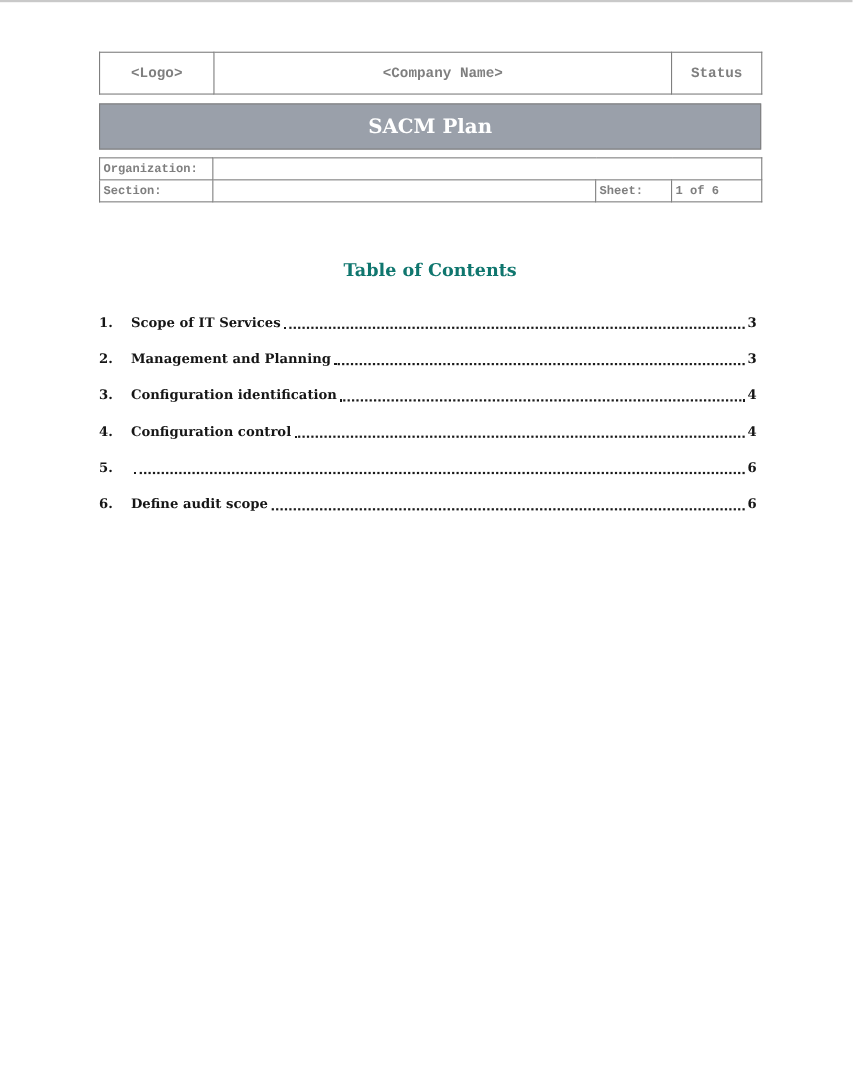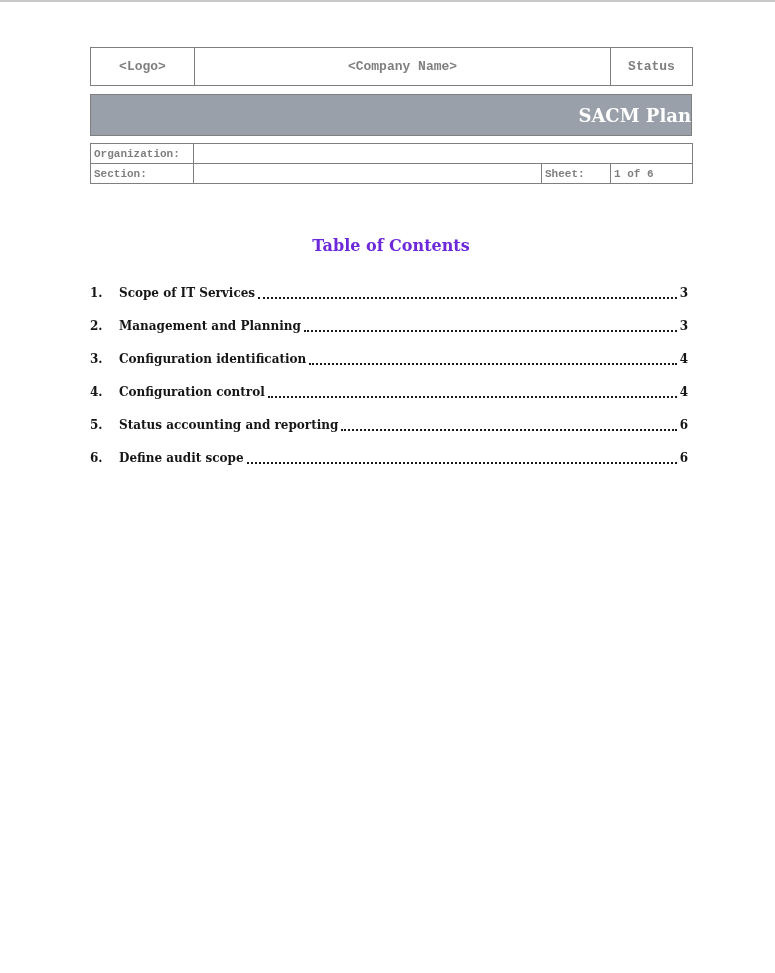--- a/index.html
+++ b/index.html
@@ -50,21 +50,21 @@
     font-size: 13px;
   }
 
   
   .banner {
     margin-top: 8px;
     height: 40px;
     border: 1px solid #7f7f7f;
     display: flex;
     align-items: center;
-    justify-content: flex-end;
+    justify-content: center;
     color: #ffffff;
     font-weight: bold;
     font-size: 18px;
   }
 
   
   .info-table {
     margin-top: 7px;
   }
   .info-table td {
@@ -72,21 +72,21 @@
     font-size: 11px;
     text-align: left;
   }
 
   
   .toc-title {
     margin-top: 52px;
     text-align: center;
     font-weight: bold;
     font-size: 16px;
-    color: #6d28d9;
+    color: #0f766e;
   }
   .toc-list {
     margin-top: 31px;
     padding-right: 4px;
   }
   .toc-row {
     display: flex;
     align-items: baseline;
     font-weight: bold;
     font-size: 12px;
@@ -182,21 +182,20 @@
       <span class="toc-page">4</span>
     </div>
     <div class="toc-row">
       <span class="toc-num">4.</span>
       <span class="toc-label">Configuration control</span>
       <span class="toc-leader"></span>
       <span class="toc-page">4</span>
     </div>
     <div class="toc-row">
       <span class="toc-num">5.</span>
-      <span class="toc-label">Status accounting and reporting</span>
       <span class="toc-leader"></span>
       <span class="toc-page">6</span>
     </div>
     <div class="toc-row">
       <span class="toc-num">6.</span>
       <span class="toc-label">Define audit scope</span>
       <span class="toc-leader"></span>
       <span class="toc-page">6</span>
     </div>
   </div>

